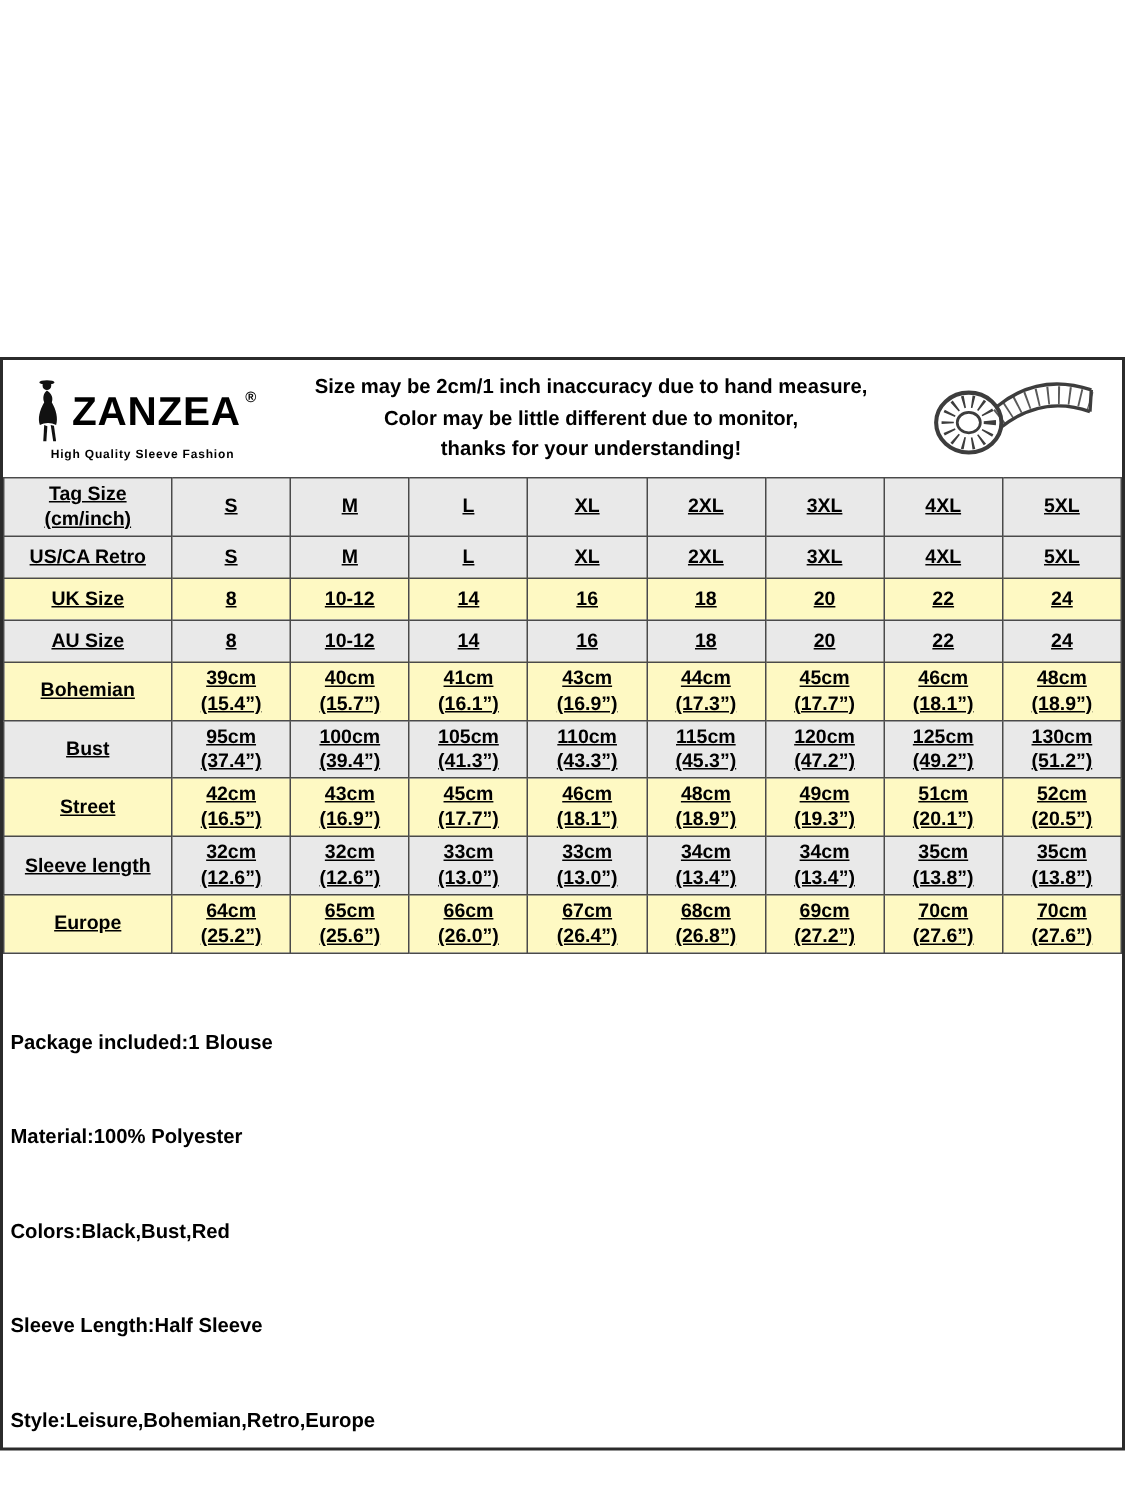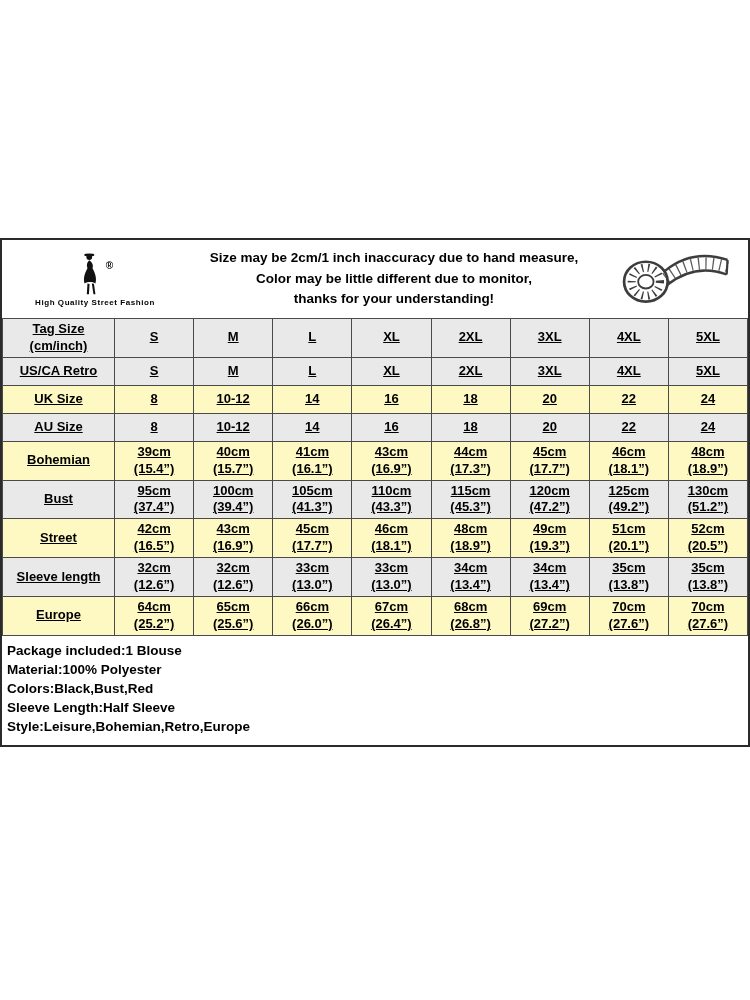--- a/index.html
+++ b/index.html
@@ -42,44 +42,45 @@
     font-size: 13px; padding: 2px 1px;
     white-space: pre-line; line-height: 1.3;
   }
   tr.size-row th, tr.size-row td { height: 23px; }
   tr.measure-row th, tr.measure-row td { height: 33px; }
   tr.shaded { background: #e9e9e9; }
   tr.plain { background: #fef9c3; }
 
   
   .details { padding: 5px 6px 9px 5px; }
-  .details div { font-weight: bold; font-size: 13.5px; line-height: 1.42; }
+  .details div { font-weight: bold; font-size: 13.5px; line-height: 1.42; margin-top: 44px; }
 
   svg { display: block; }
 </style>
 </head>
 <body>
 
 <div class="chart-box">
 
   <div class="header-row">
     <div class="brand-cell">
       <div class="brand-top">
         <span>
           <svg width="26" height="46" viewBox="0 0 36 62" aria-hidden="true">
             <ellipse cx="17" cy="4.6" rx="7" ry="2" fill="#111"></ellipse>
             <circle cx="17" cy="7.6" r="4" fill="#111"></circle>
             <path d="M17 12 C13.5 15 13 19 14.5 23 C10 31 8.5 38 10.5 44 C15 41.5 21 41.5 25.5 44 C27.5 38 25.5 30 21.5 23 C23 19 21.5 15 17 12 Z" fill="#111"></path>
             <path d="M14.5 44 L13.6 59 L16.5 59 L17.4 45 Z" fill="#111"></path>
             <path d="M20.5 44 L22.8 59 L25.5 59 L23.5 44.5 Z" fill="#111"></path>
           </svg>
         </span>
+        <span class="brand-name">ZANZEA</span>
         <span class="brand-reg">®</span>
       </div>
-      <div class="brand-tagline">High Quality Street Fashion</div>
+      <div class="brand-tagline">High Quality Sleeve Fashion</div>
     </div>
 
     <div class="note-cell">
       <div>Size may be 2cm/1 inch inaccuracy due to hand measure,</div>
       <div>Color may be little different due to monitor,</div>
       <div>thanks for your understanding!</div>
     </div>
 
     <div class="tape-cell">
       <svg width="118" height="60" viewBox="0 0 130 64" aria-hidden="true">

